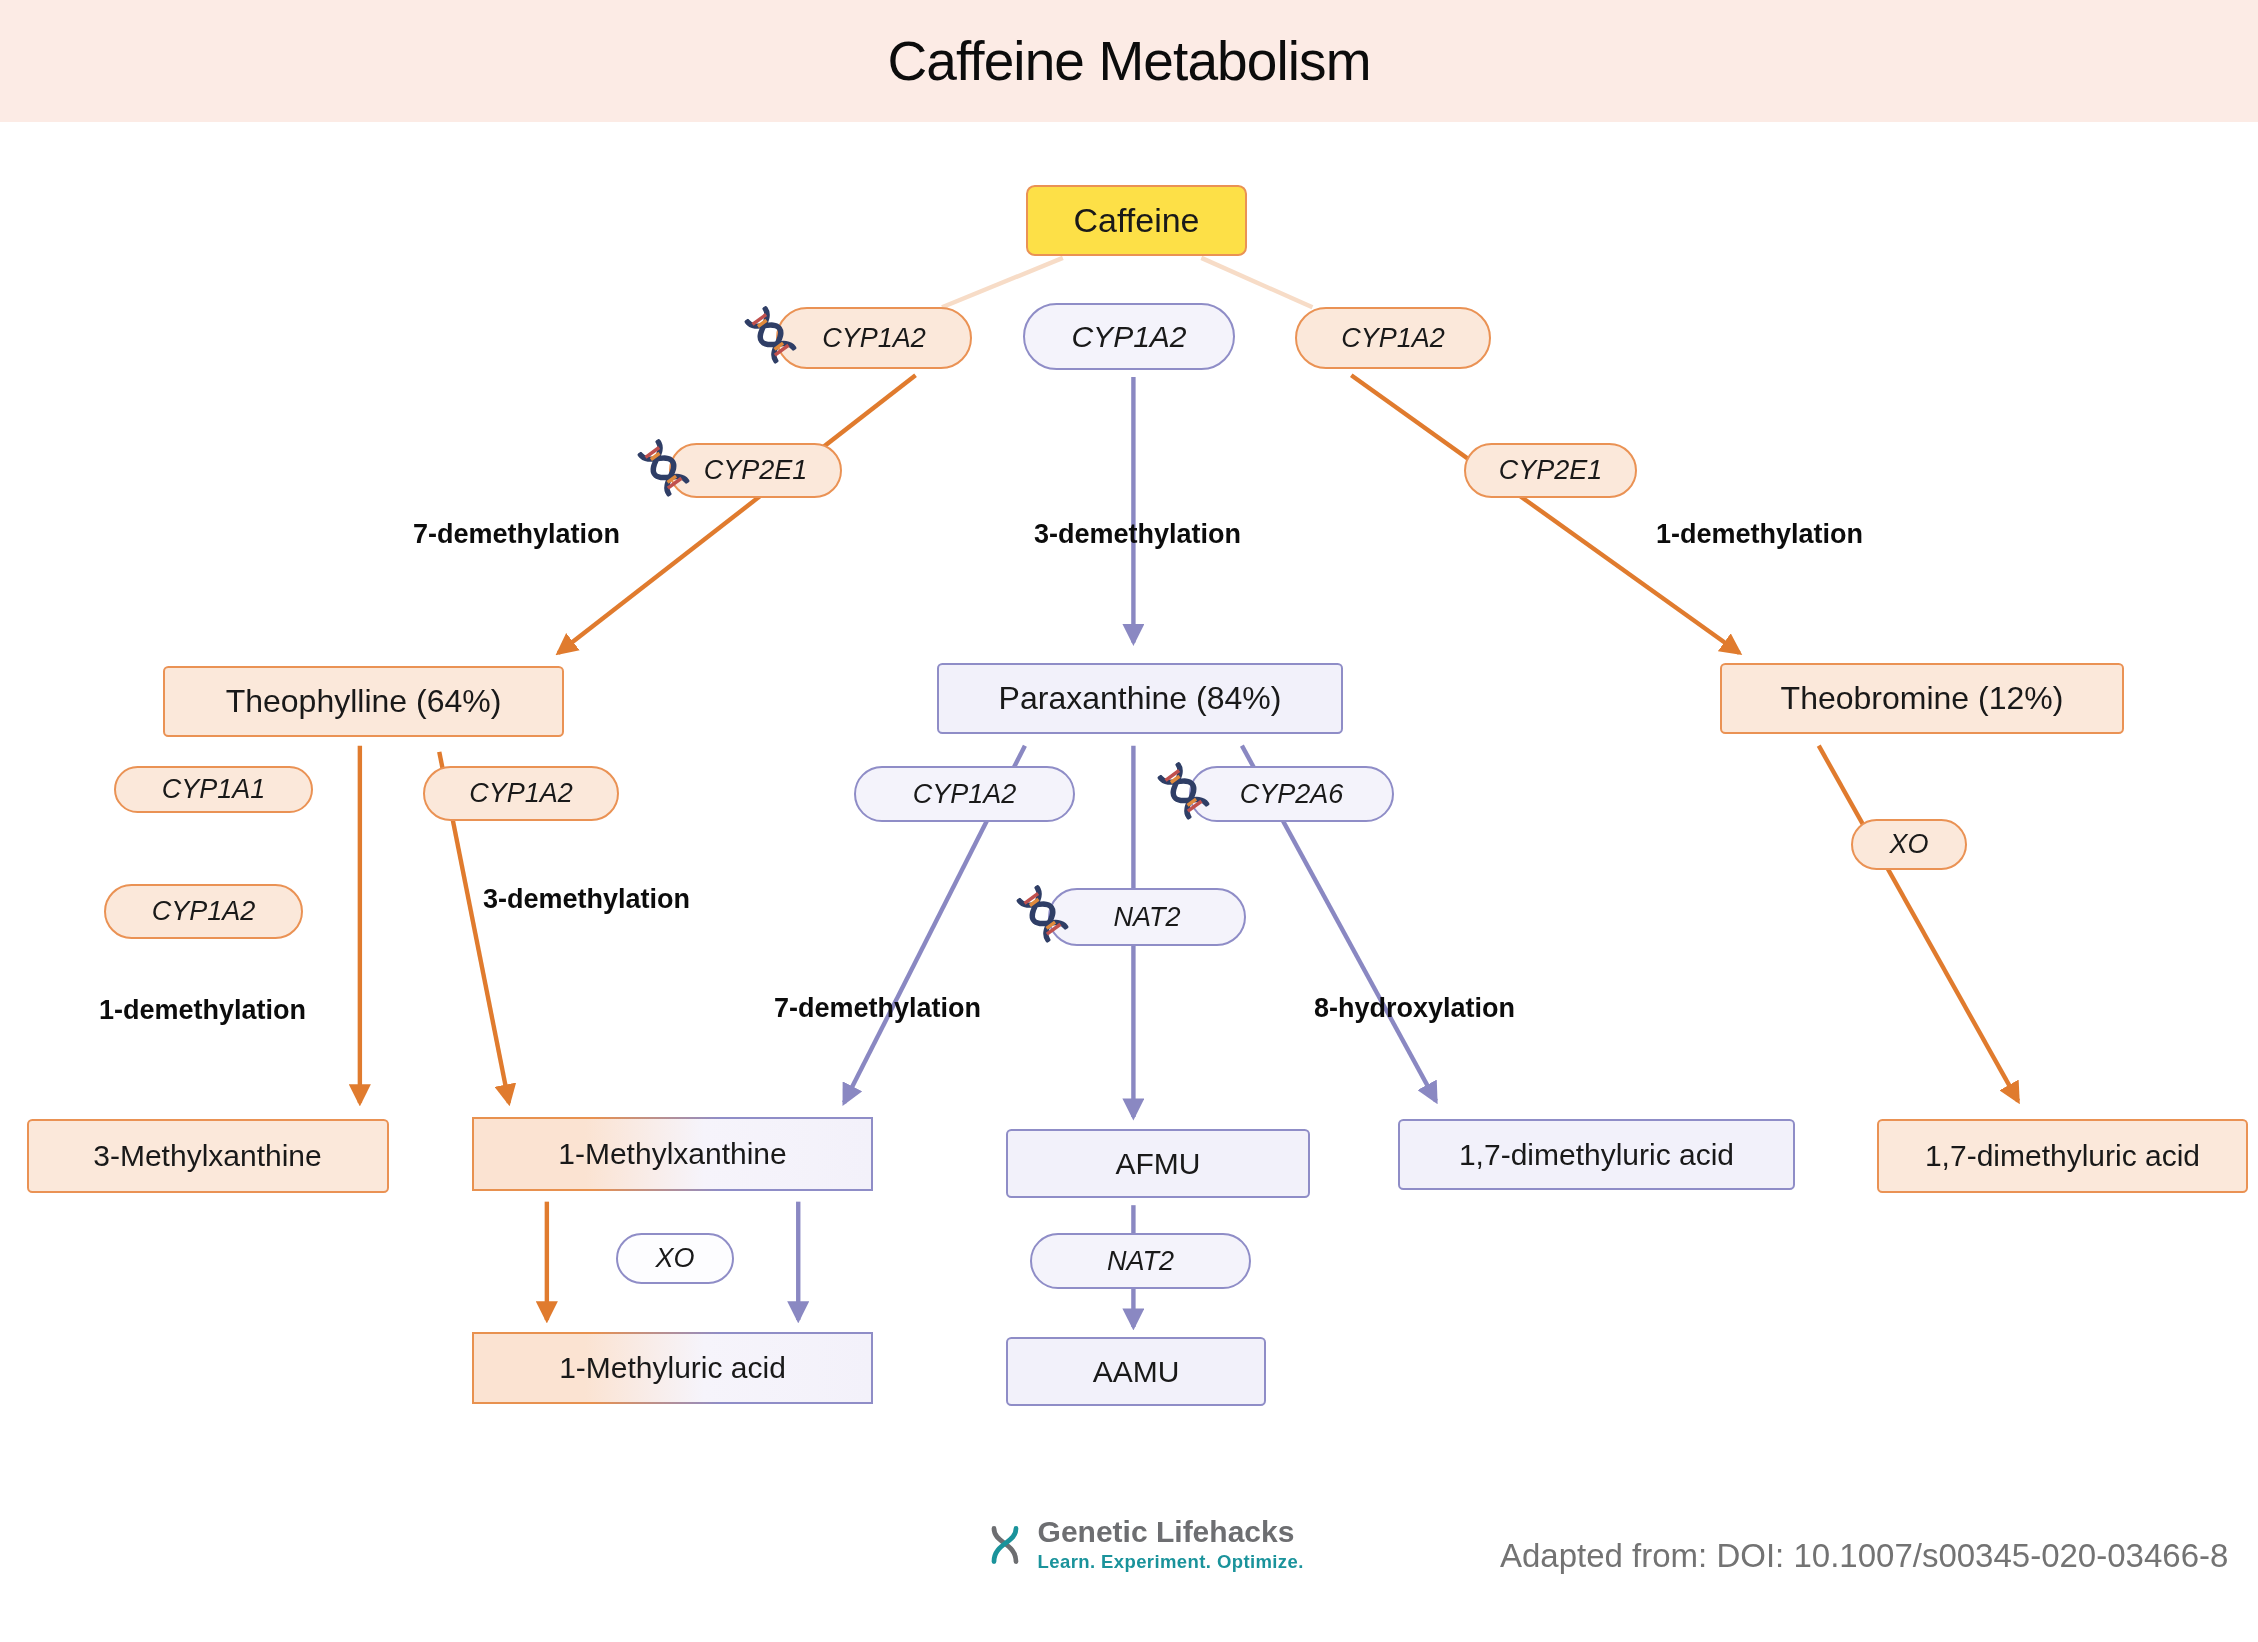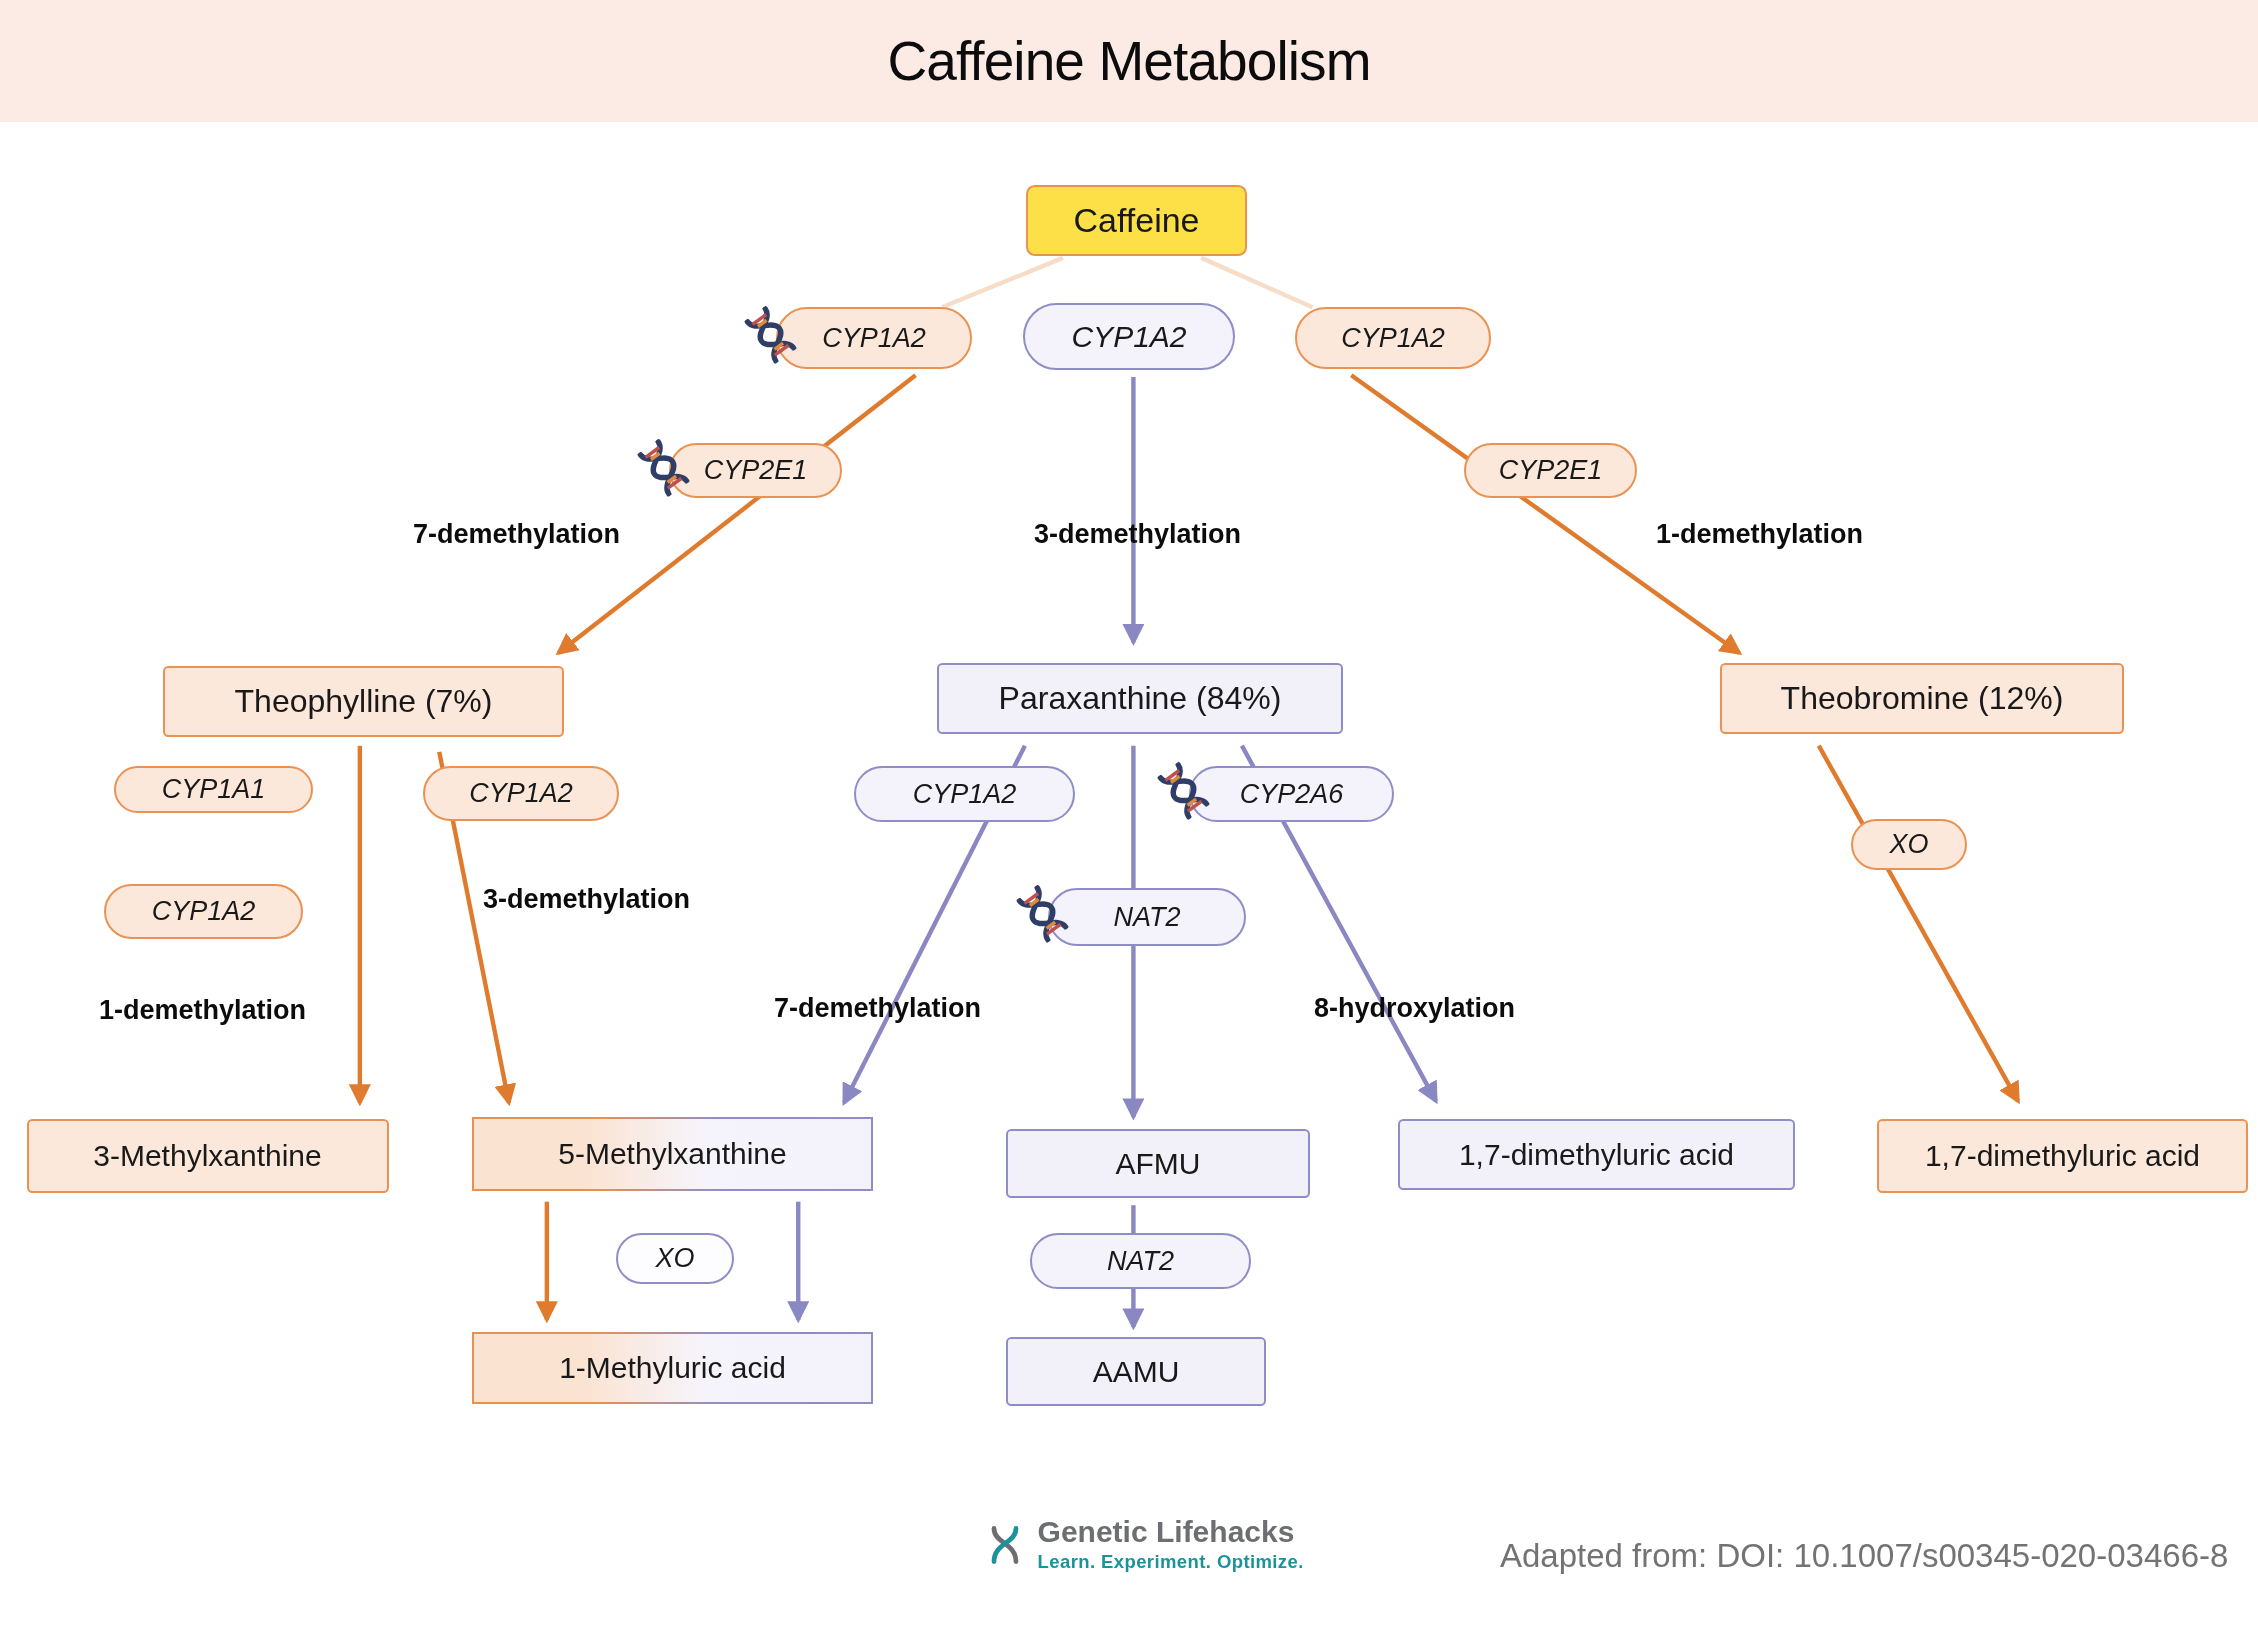--- a/index.html
+++ b/index.html
@@ -115,21 +115,21 @@
     <span>CYP2E1</span>
   </div>
   <div class="pill orange" style="left:1464px;top:443px;width:173px;height:55px">
     <span>CYP2E1</span>
   </div>
 
   <div class="plabel" style="left:371px;top:519px;width:291px">7-demethylation</div>
   <div class="plabel" style="left:992px;top:519px;width:291px">3-demethylation</div>
   <div class="plabel" style="left:1614px;top:519px;width:291px">1-demethylation</div>
 
-  <div class="node orange" style="left:163px;top:666px;width:401px;height:71px;font-size:32px">Theophylline (7%)</div>
+  <div class="node orange" style="left:163px;top:666px;width:401px;height:71px;font-size:32px">Theophylline (64%)</div>
   <div class="node purple" style="left:937px;top:663px;width:406px;height:71px;font-size:32px">Paraxanthine (84%)</div>
   <div class="node orange" style="left:1720px;top:663px;width:404px;height:71px;font-size:32px">Theobromine (12%)</div>
 
   <div class="pill orange" style="left:114px;top:766px;width:199px;height:47px">
     <span>CYP1A1</span>
   </div>
   <div class="pill orange" style="left:423px;top:766px;width:196px;height:55px">
     <span>CYP1A2</span>
   </div>
   <div class="pill orange" style="left:104px;top:884px;width:199px;height:55px">
@@ -154,21 +154,21 @@
     <span>NAT2</span>
   </div>
   <div class="plabel" style="left:732px;top:993px;width:291px">7-demethylation</div>
   <div class="plabel" style="left:1269px;top:993px;width:291px">8-hydroxylation</div>
 
   <div class="pill orange" style="left:1851px;top:819px;width:116px;height:51px">
     <span>XO</span>
   </div>
 
   <div class="node orange" style="left:26.5px;top:1119px;width:362px;height:74px">3-Methylxanthine</div>
-  <div class="node split" style="left:472px;top:1117px;width:401px;height:74px">5-Methylxanthine</div>
+  <div class="node split" style="left:472px;top:1117px;width:401px;height:74px">1-Methylxanthine</div>
   <div class="node purple" style="left:1006px;top:1129px;width:304px;height:69px">AFMU</div>
   <div class="node purple" style="left:1398px;top:1119px;width:397px;height:71px">1,7-dimethyluric acid</div>
   <div class="node orange" style="left:1877px;top:1119px;width:371px;height:74px">1,7-dimethyluric acid</div>
 
   <div class="pill white" style="left:616px;top:1233px;width:118px;height:51px">
     <span>XO</span>
   </div>
   <div class="pill purple" style="left:1030px;top:1233px;width:221px;height:56px">
     <span>NAT2</span>
   </div>

